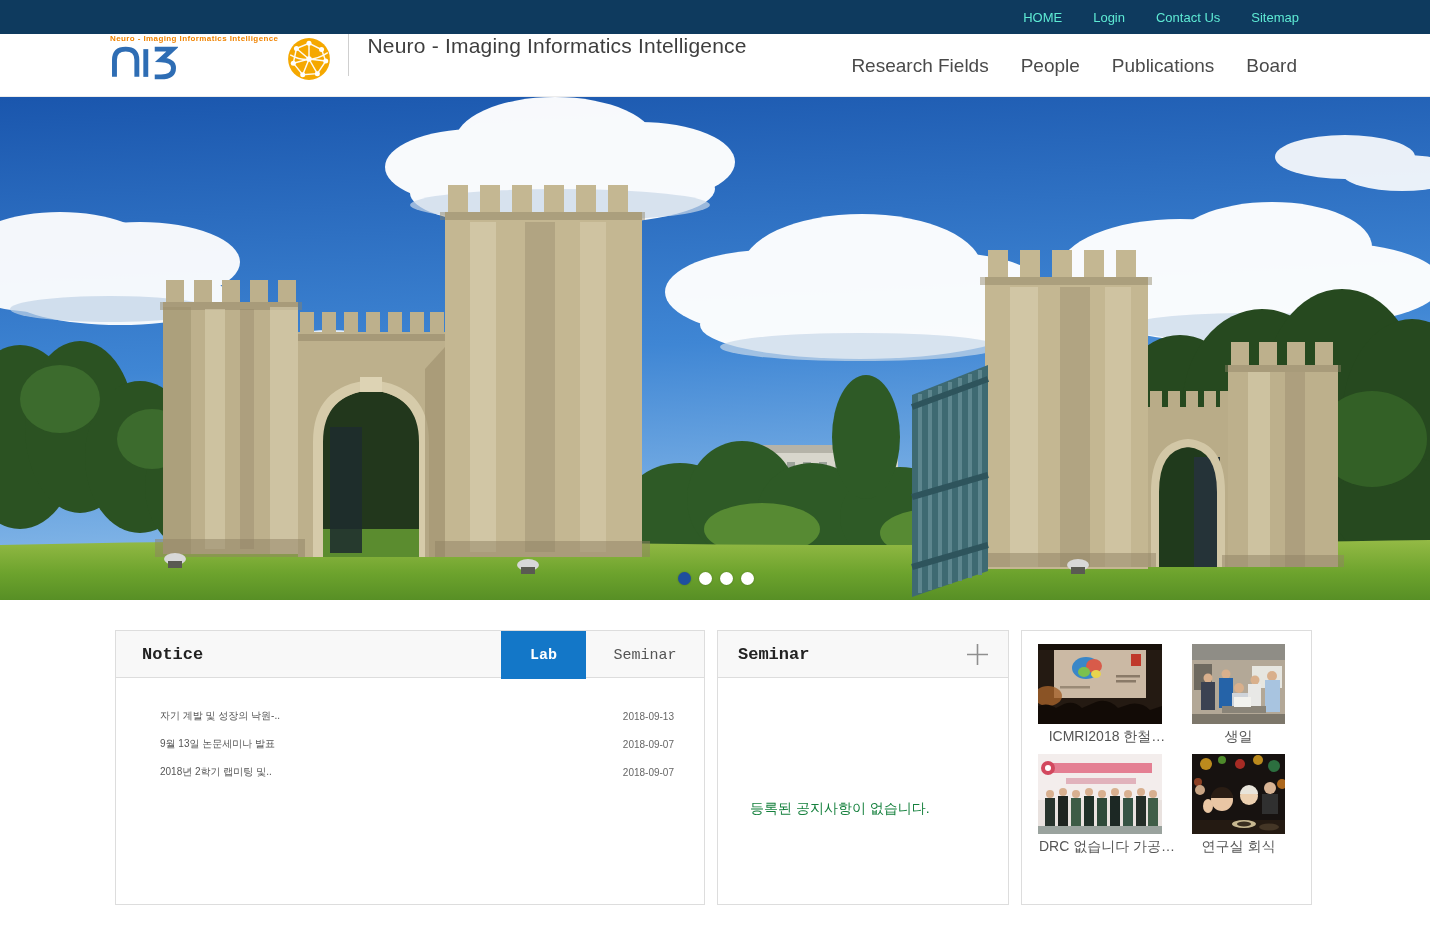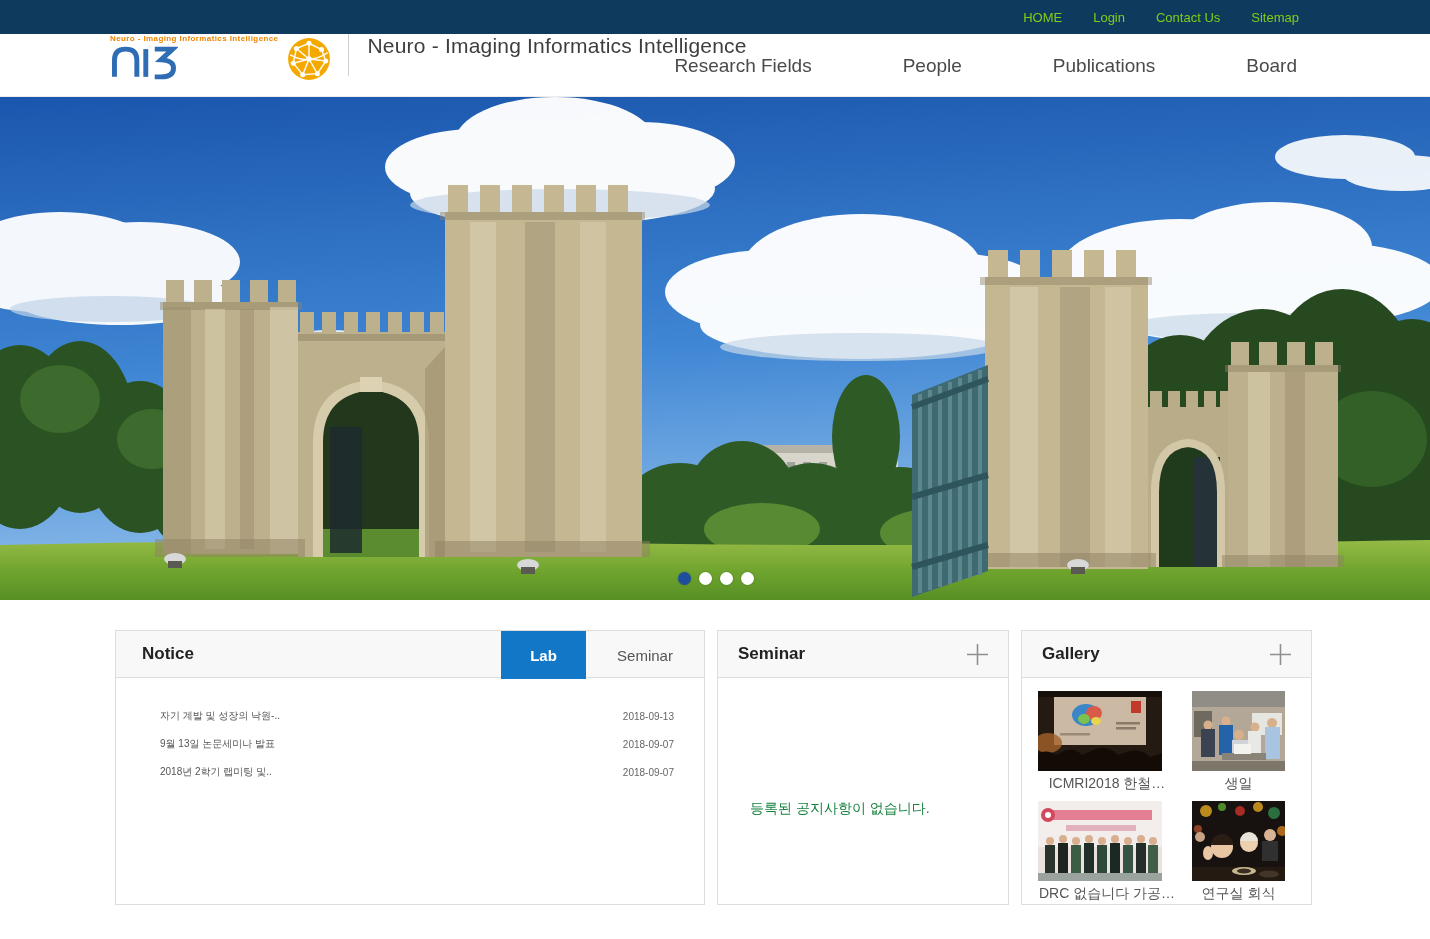--- a/index.html
+++ b/index.html
@@ -9,49 +9,49 @@
     font-family:"Liberation Sans", sans-serif;
     background:#ffffff; color:#333;
   }
 
   
   .topbar {
     height:34px; background:#0e3a5e;
     display:flex; align-items:center; justify-content:flex-end;
     gap:31px; padding-right:131px;
   }
-  .topbar a { color:#84cc16; font-size:13px; text-decoration:none; cursor:pointer; }
+  .topbar a { color:#5eead4; font-size:13px; text-decoration:none; cursor:pointer; }
 
   
   .header {
     height:63px; background:#fff; position:relative;
     display:flex; align-items:flex-start; padding-left:110px;
     border-bottom:1px solid #ececec;
   }
   .logo { display:flex; align-items:flex-end; gap:8px; cursor:pointer; }
   .logo-textcol { display:flex; flex-direction:column; align-items:flex-start; }
   .logo-tagline { color:#f08300; font-size:8px; font-weight:bold; letter-spacing:.4px; margin-bottom:1px; white-space:nowrap; }
   .logo-divider { width:1px; height:42px; background:#cfcfcf; margin:0 18px 0 16px; }
   .site-title { font-size:21px; font-weight:400; color:#3e3e3e; margin:0; letter-spacing:.2px; }
-  .main-nav { position:absolute; right:133px; top:0; height:63px; display:flex; align-items:center; gap:91px; }
+  .main-nav { position:absolute; right:133px; top:0; height:63px; display:flex; align-items:center; gap:32px; }
   .main-nav a { font-size:19px; color:#4a4a4a; text-decoration:none; cursor:pointer; white-space:nowrap; }
 
   
   .hero { position:relative; width:1430px; height:503px; overflow:hidden; }
   .hero svg { display:block; }
   .hero-dots { position:absolute; left:678px; bottom:15px; display:flex; gap:8px; }
   .dot { width:13px; height:13px; border-radius:50%; background:#ffffff; cursor:pointer; box-shadow:0 0 2px rgba(0,0,0,.25); }
   .dot.active { background:#1e4f9e; }
 
   
   .content { display:flex; gap:12px; padding:0 115px; margin-top:30px; }
   .panel { border:1px solid #dddddd; height:275px; background:#fff; }
   .panel-header {
     height:47px; background:#f8f8f8; border-bottom:1px solid #dddddd;
-    display:flex; align-items:center; justify-content:space-between;
+    display:flex; align-items:center; justify-content:space-between;font-family:Liberation Mono, monospace;
   }
   .panel-title { font-size:17px; font-weight:bold; color:#222; margin:0 0 0 26px; }
   .gallery-panel .panel-title, .seminar-panel .panel-title { margin-left:20px; }
 
   .notice-panel { width:590px; }
   .seminar-panel { width:292px; }
   .gallery-panel { width:291px; }
 
   .tabs { display:flex; height:47px; margin-bottom:-1px; }
   .tab {
@@ -422,28 +422,20 @@
       <button class="plus-btn">
         <svg width="27" height="27" viewBox="0 0 27 27">
           <path d="M13.5,3 V24 M3,13.5 H24" stroke="#8f8f8f" stroke-width="1.6"></path>
         </svg>
       </button>
     </div>
     <p class="seminar-empty">등록된 공지사항이 없습니다.</p>
   </section>
 
   <section class="panel gallery-panel">
-    <div class="panel-header">
-      <h2 class="panel-title">Gallery</h2>
-      <button class="plus-btn">
-        <svg width="27" height="27" viewBox="0 0 27 27">
-          <path d="M13.5,3 V24 M3,13.5 H24" stroke="#8f8f8f" stroke-width="1.6"></path>
-        </svg>
-      </button>
-    </div>
     <div class="gallery-body">
       <div class="g-row">
         <figure class="g-cell g-cell-l" style="margin:0">
           <svg class="g-thumb" width="124" height="80" viewBox="0 0 124 80">
             <rect width="124" height="80" fill="#241a12"></rect>
             <rect x="0" y="0" width="124" height="6" fill="#17100a"></rect>
             <rect x="16" y="6" width="92" height="48" fill="#cbb9a4"></rect>
             <ellipse cx="48" cy="24" rx="14" ry="11" fill="#3a87c8"></ellipse>
             <ellipse cx="56" cy="22" rx="8" ry="7" fill="#d85b4a"></ellipse>
             <ellipse cx="46" cy="28" rx="6" ry="5" fill="#7bc14e"></ellipse>

